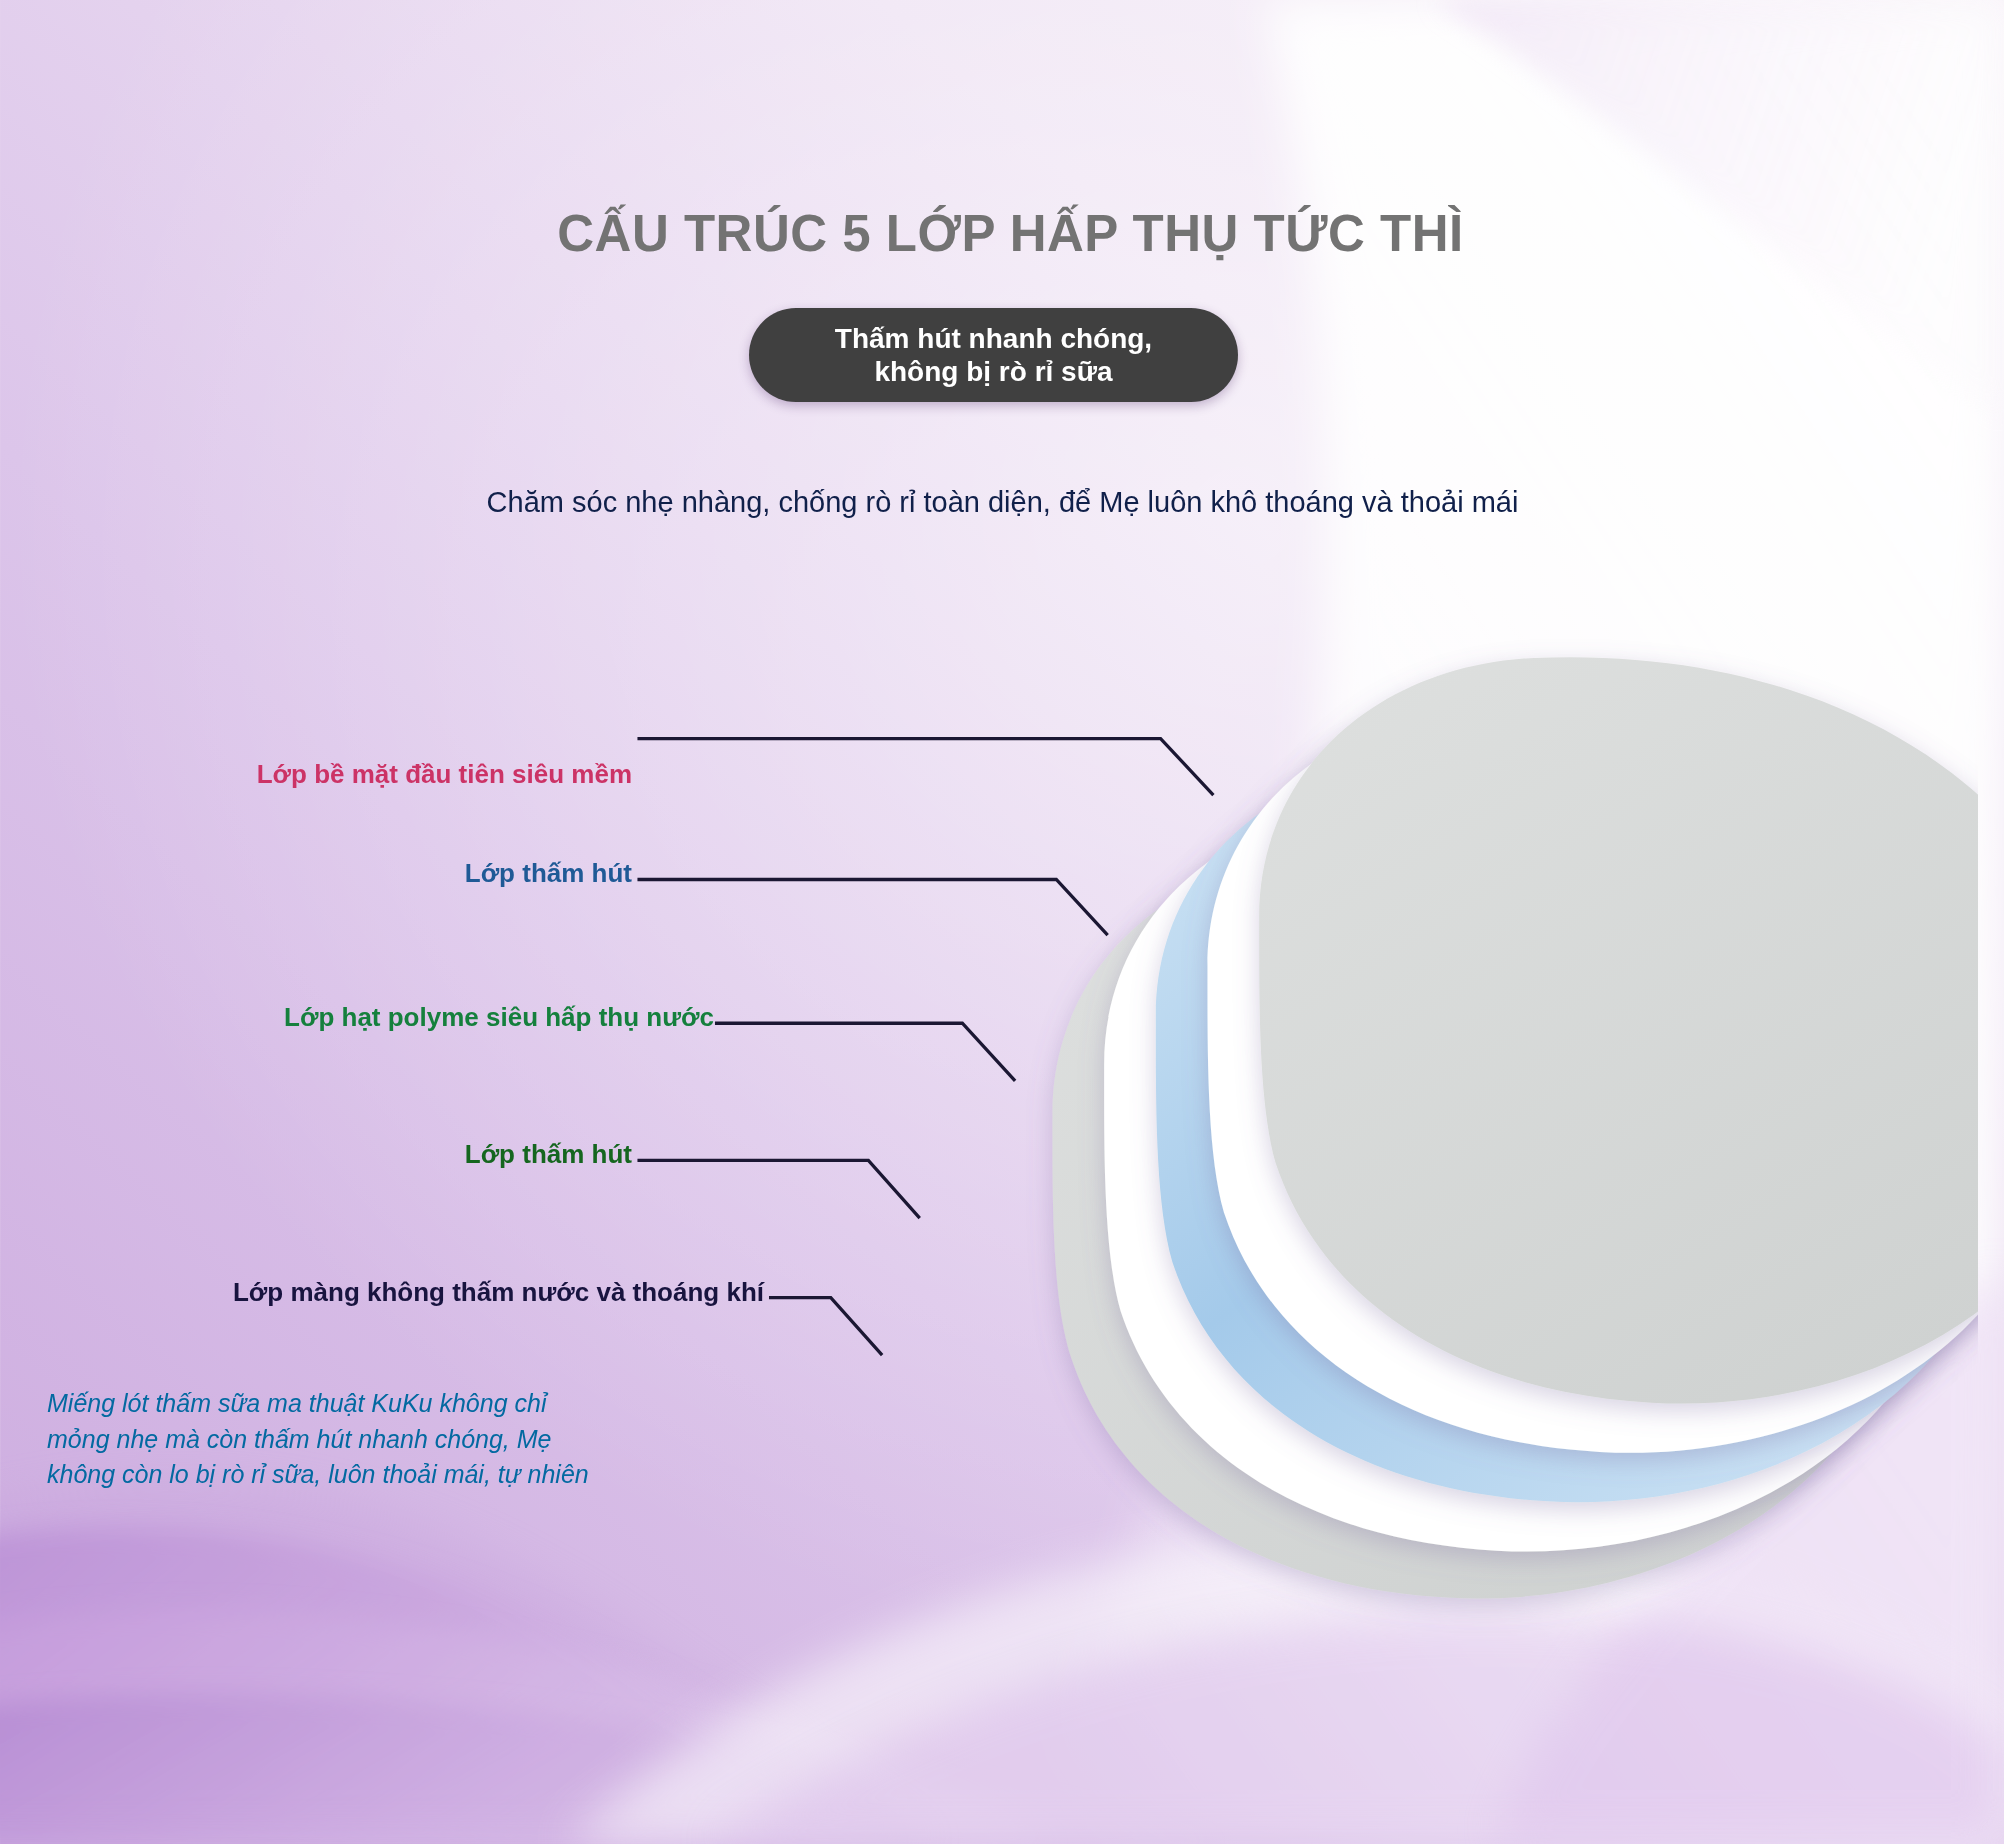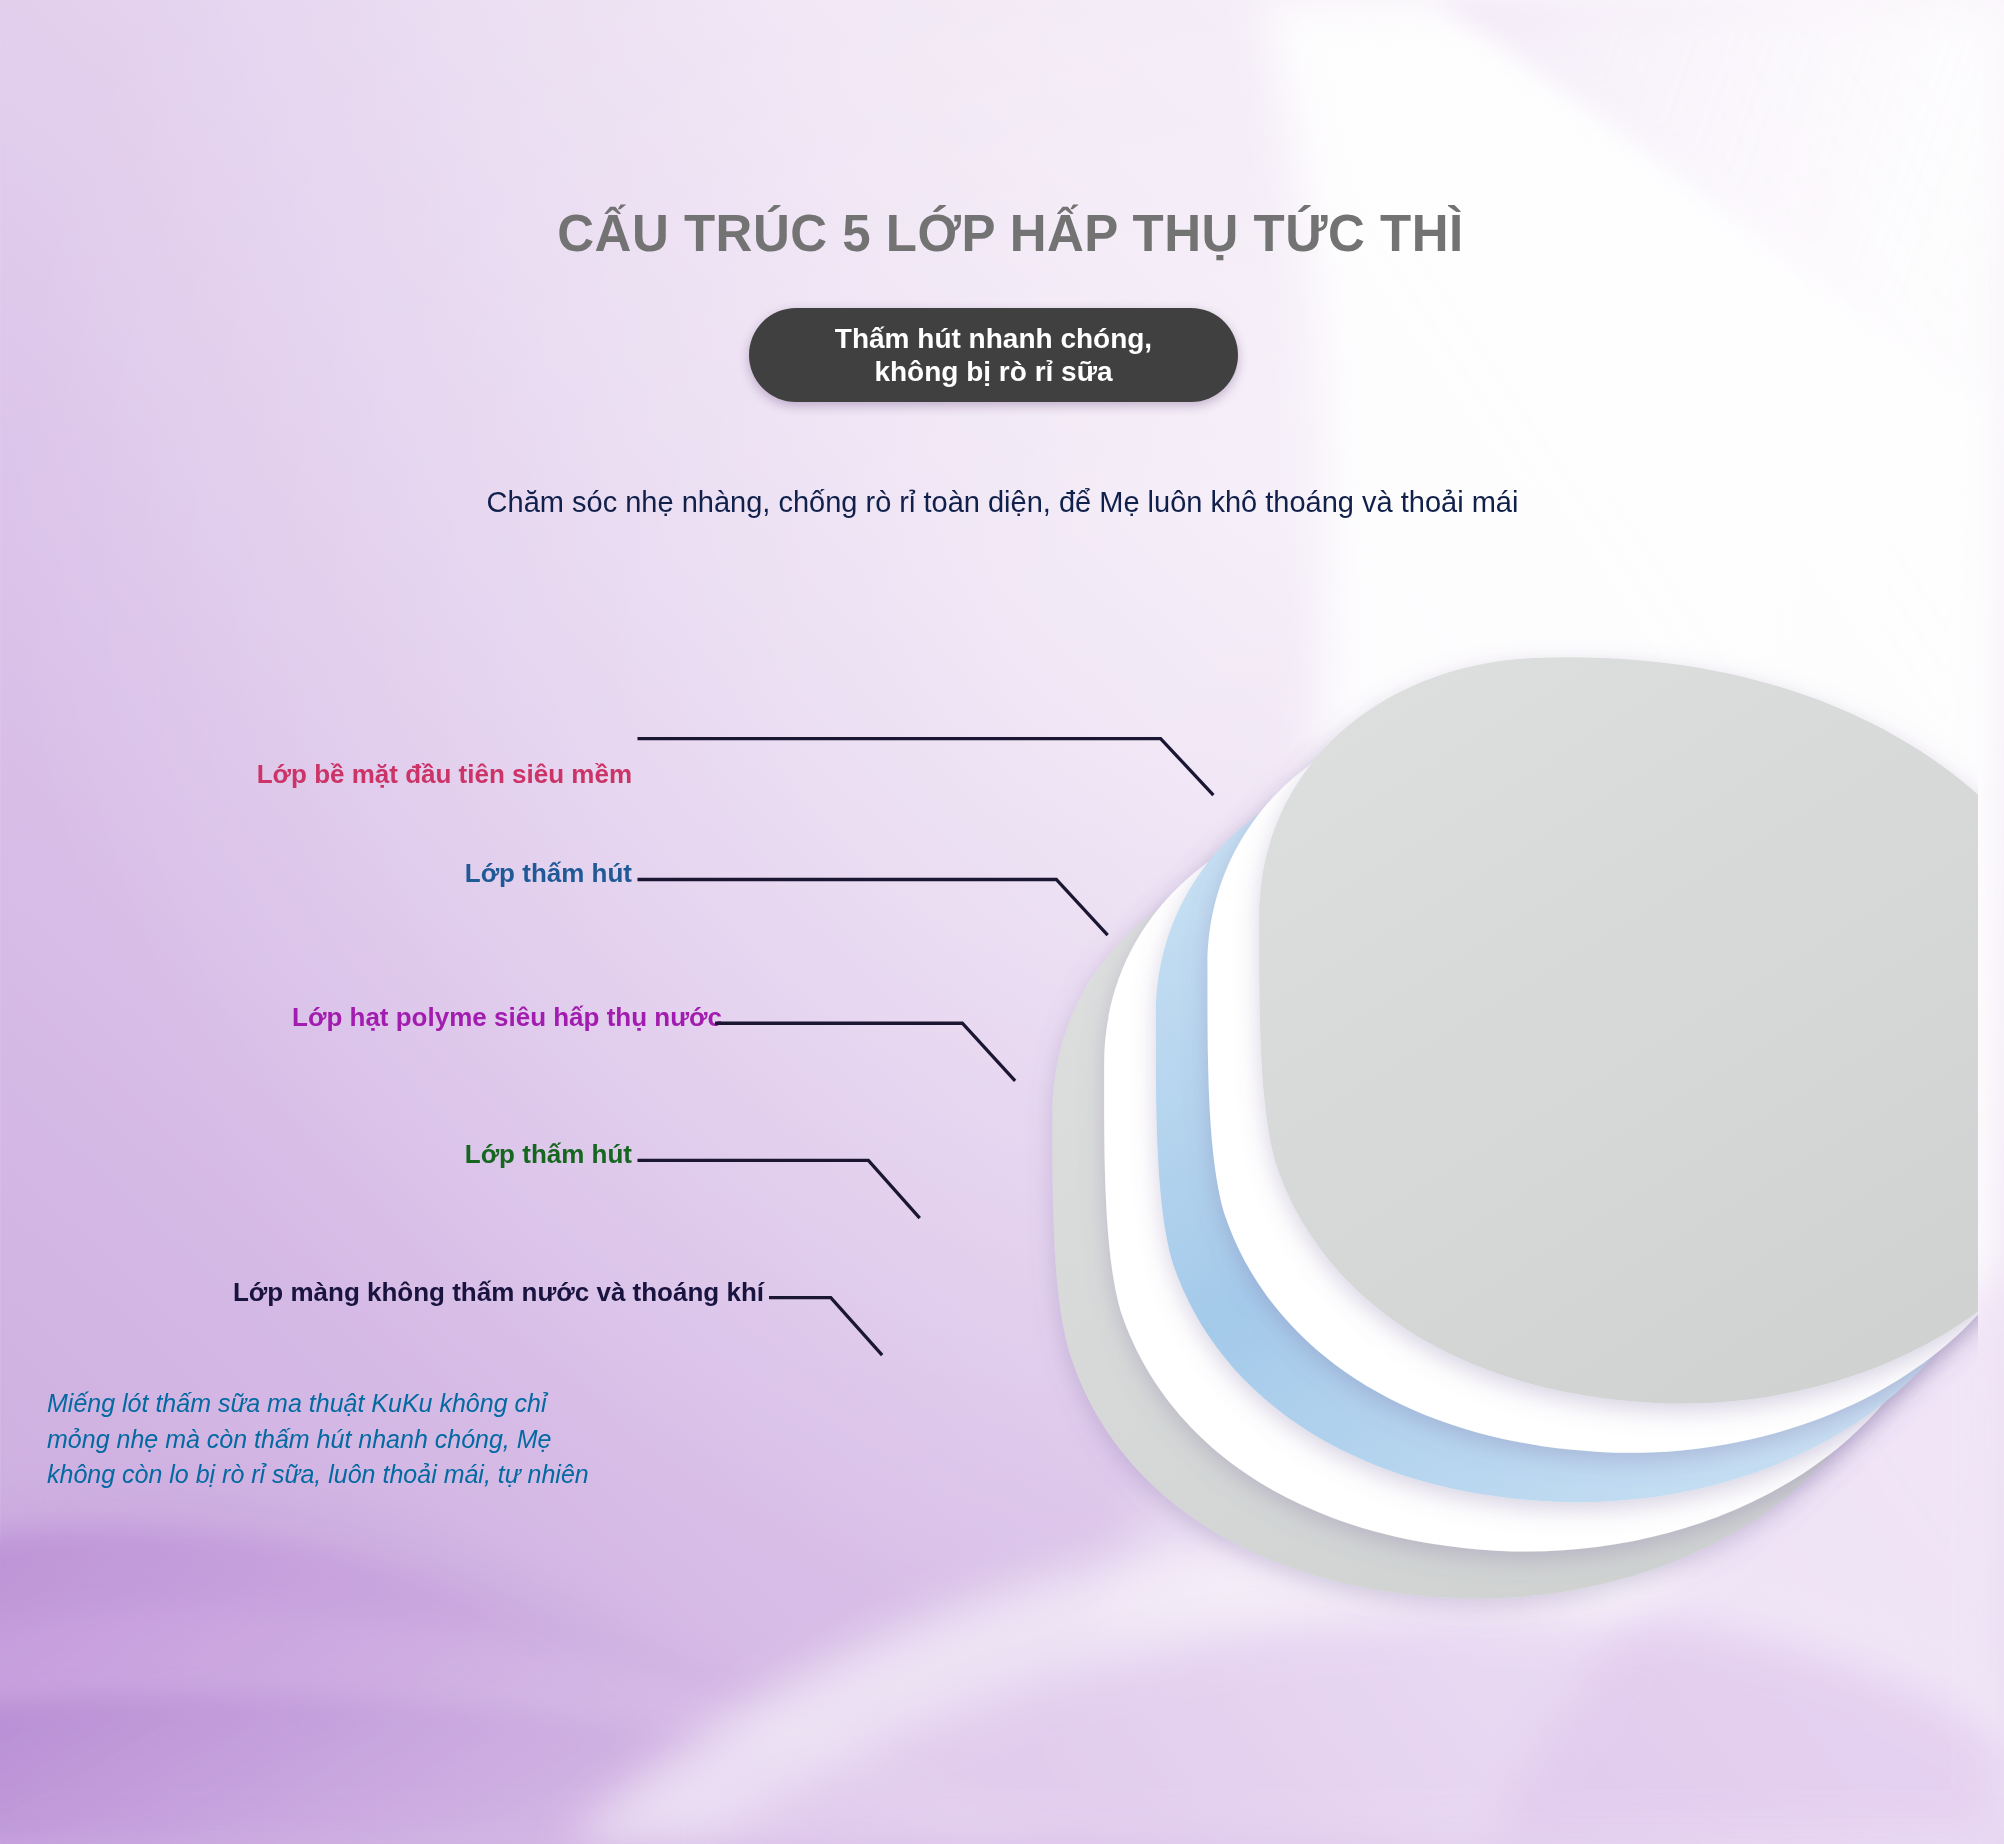--- a/index.html
+++ b/index.html
@@ -69,21 +69,21 @@
   .callout {
     position:absolute;
     font-size:26px;
     font-weight:bold;
     white-space:nowrap;
     text-align:right;
     z-index:8;
   }
   .c0 { left:0; top:718px; width:632px; color:#CC3366;margin-top:41px; }
   .c1 { left:0; top:858px; width:632px; color:#1F5A96; }
-  .c2 { left:12px; top:1002px; width:710px; color:#a21caf; }
+  .c2 { left:4px; top:1002px; width:710px; color:#15803d; }
   .c3 { left:0; top:1139px; width:632px; color:#15661F; }
   .c4 { left:0; top:1277px; width:764px; color:#18143F; }
 
   
   #leaders { position:absolute; inset:0; z-index:9; pointer-events:none; }
   #leaders svg { display:block; width:2005px; height:1844px; }
 
   
   .note {
     position:absolute;

